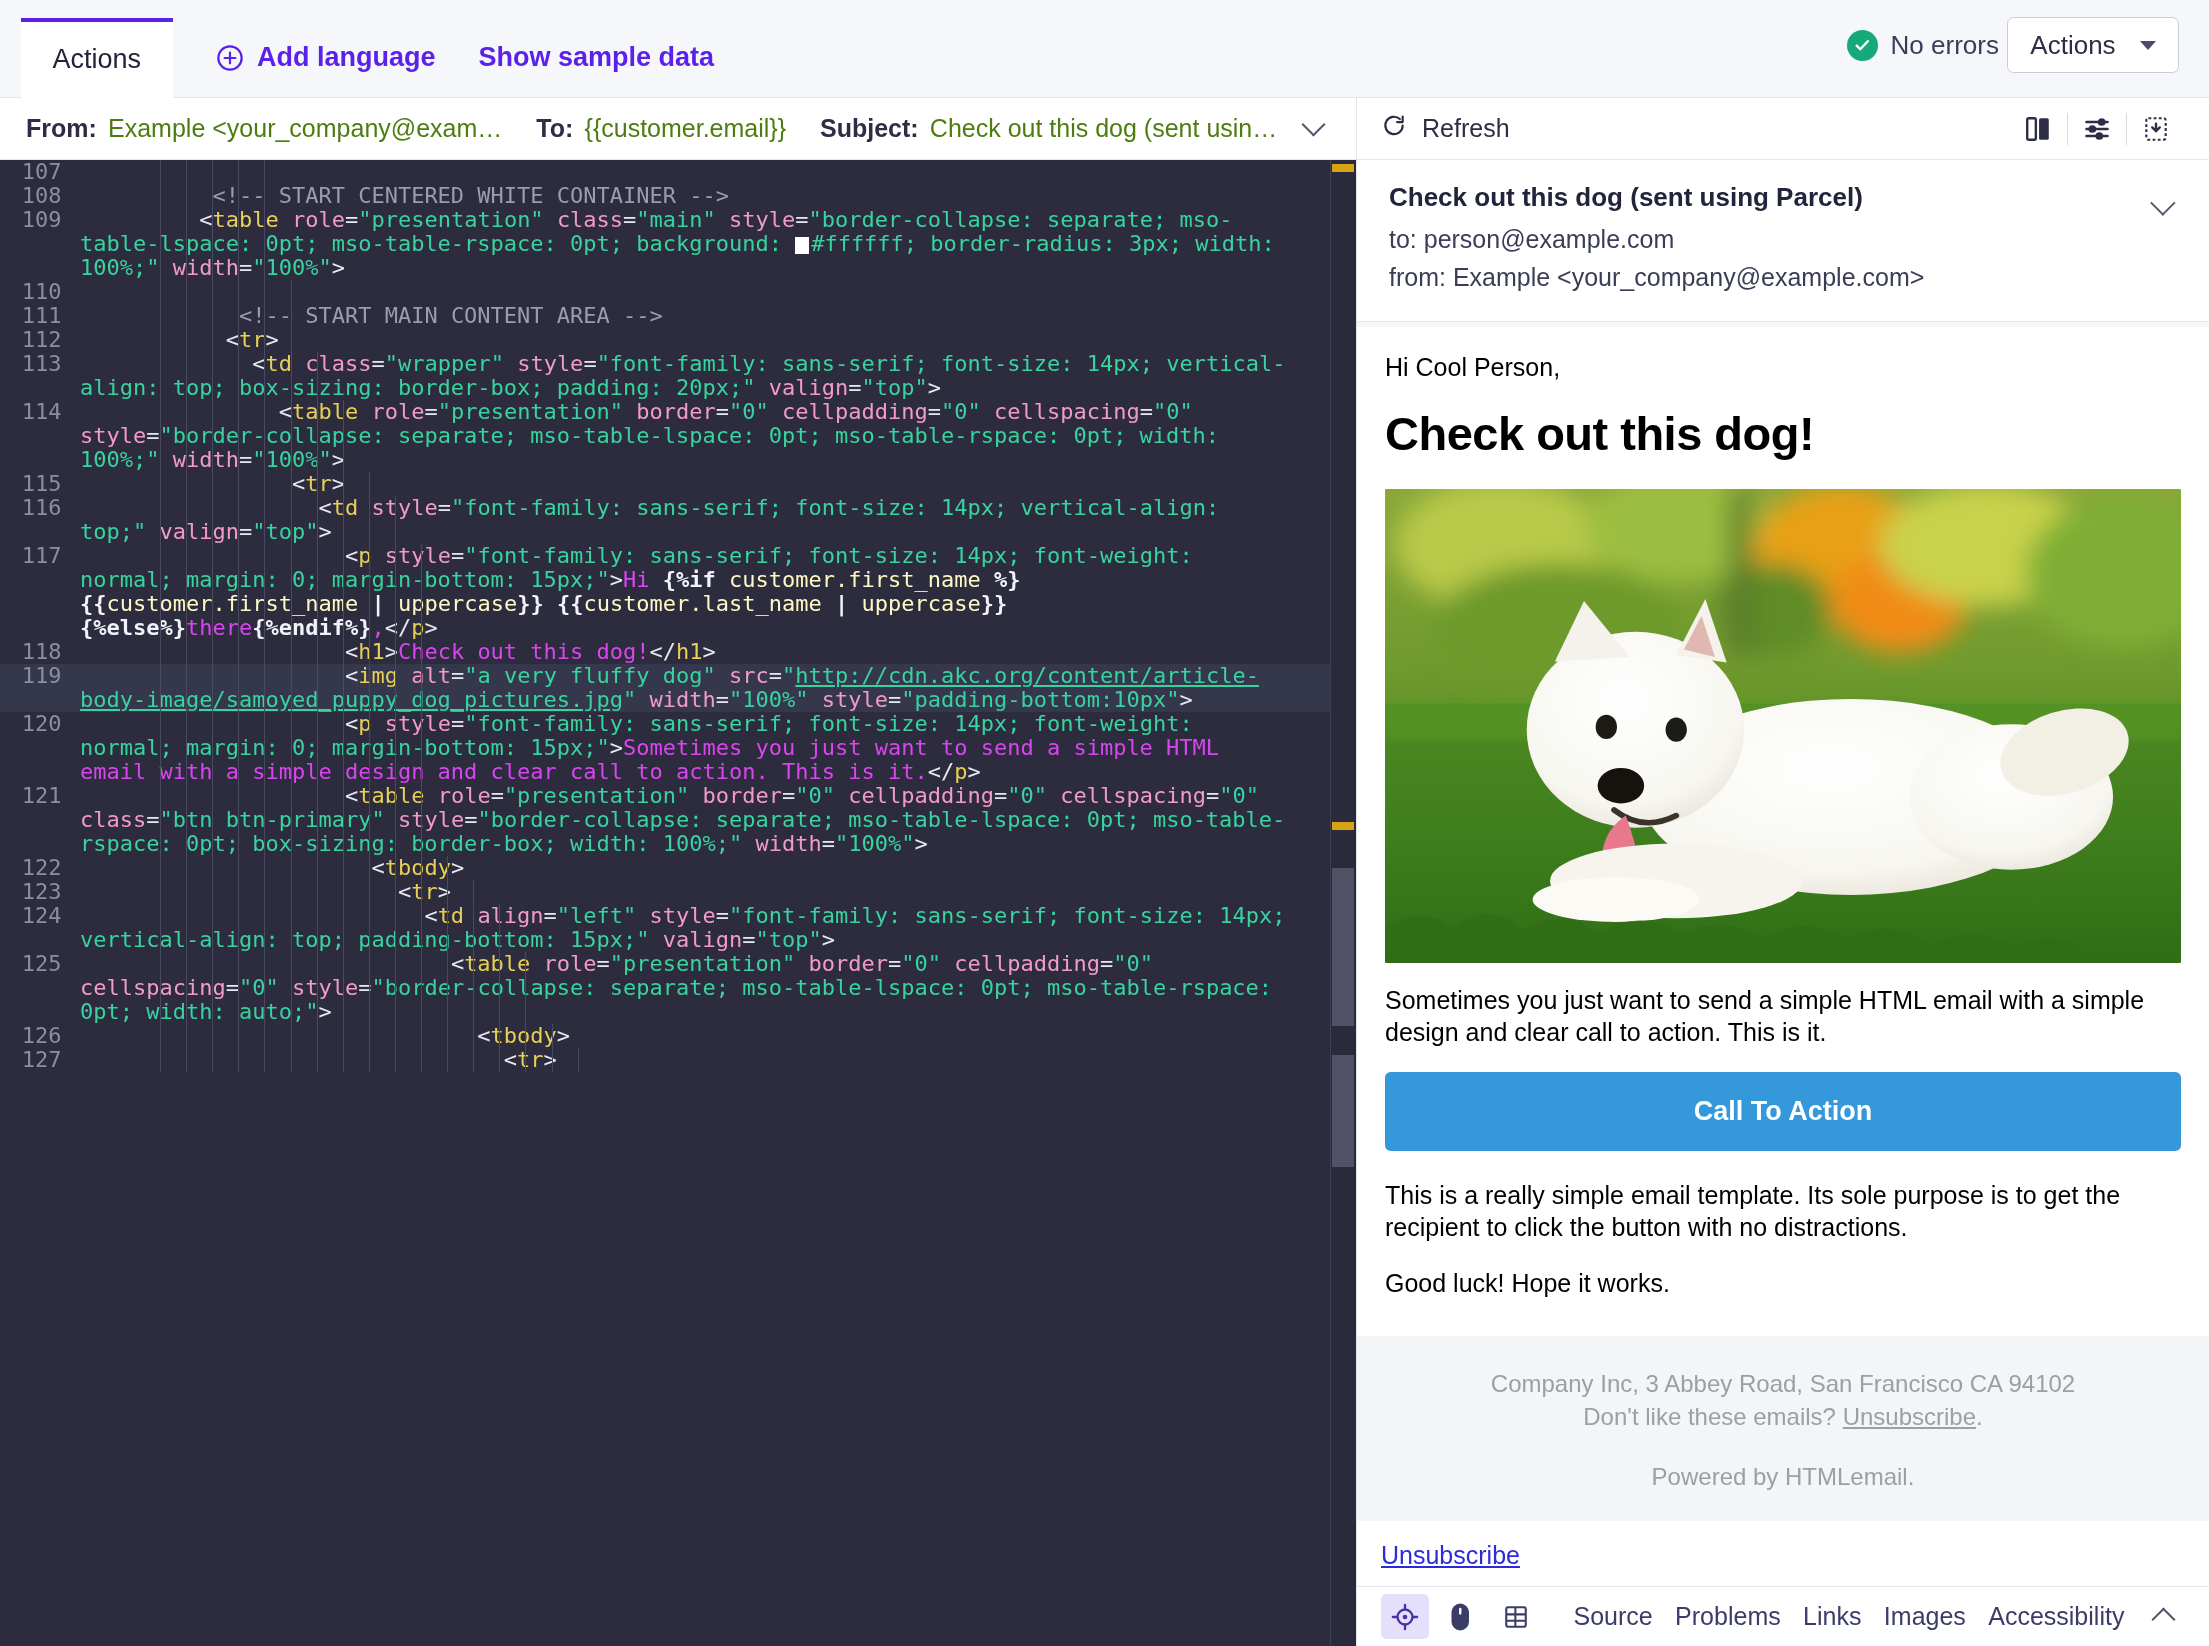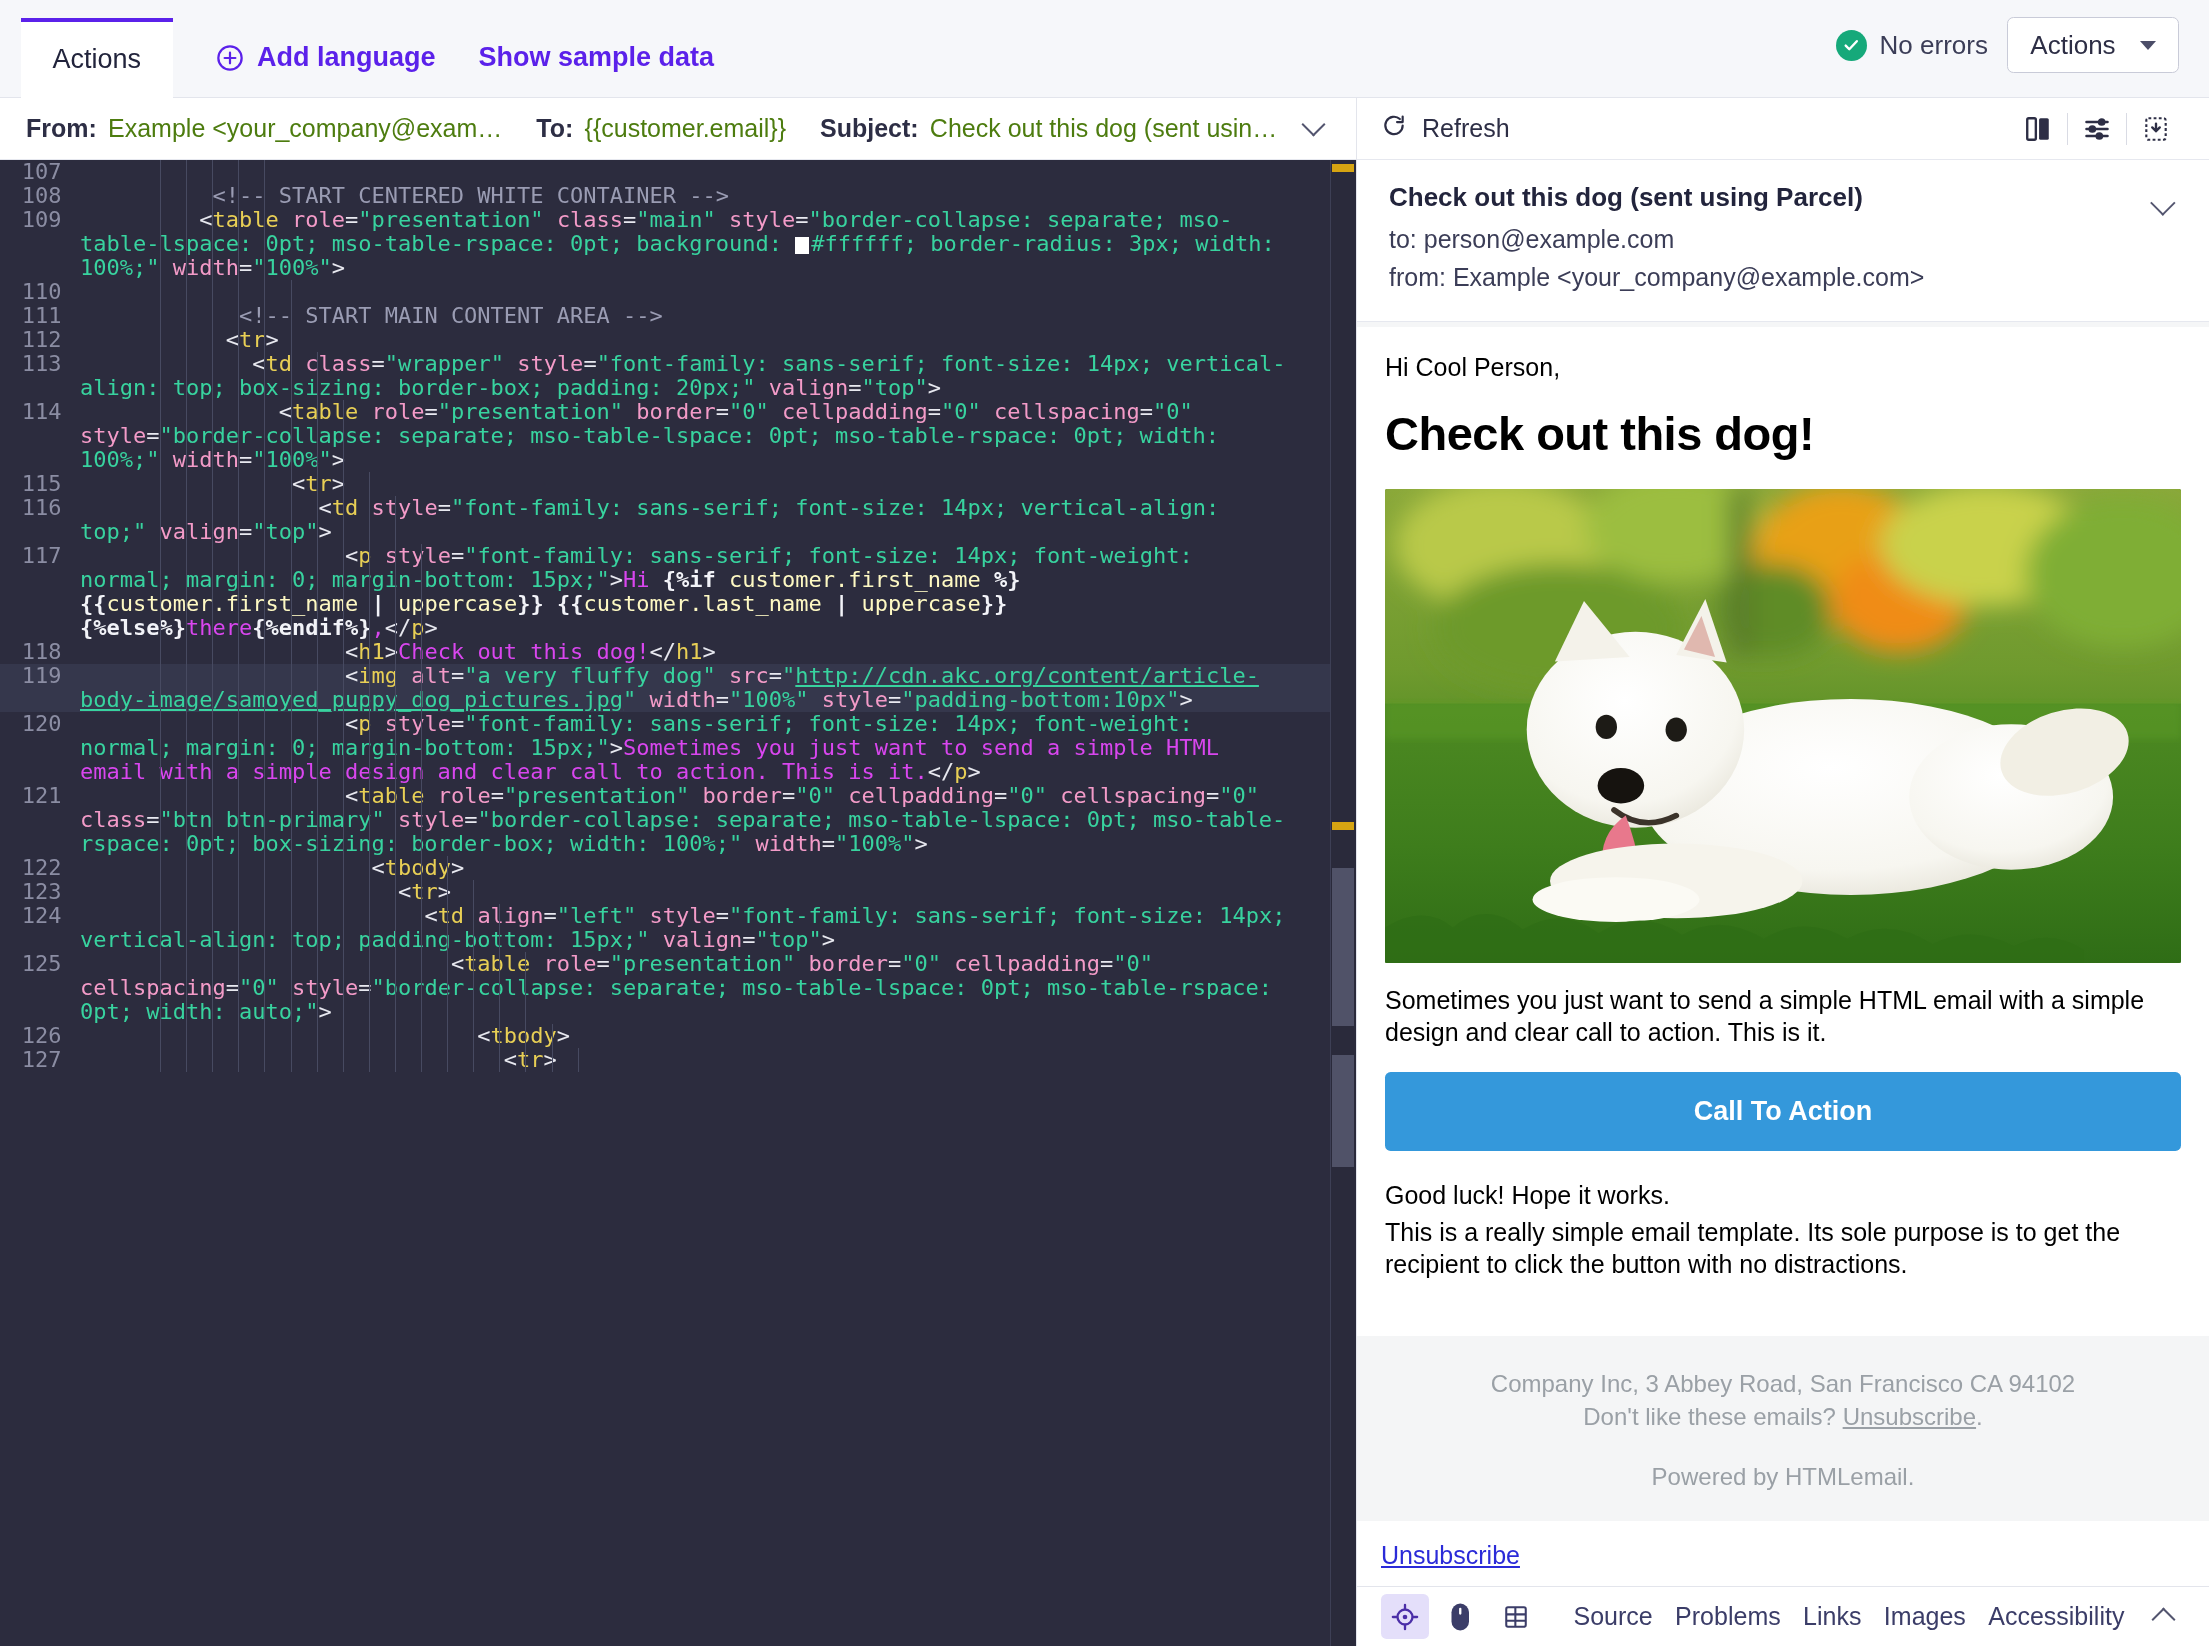--- a/index.html
+++ b/index.html
@@ -38,21 +38,21 @@
   .topbar-actions { display:flex; align-items:center; gap:43px; margin-left:43px; padding-bottom:24px; }
   .link-btn {
     display:flex; align-items:center; gap:13px;
     color:#5b21ea; font-size:27px; font-weight:600;
     background:none; border:none; cursor:pointer;
     font-family:"Liberation Sans", sans-serif;
   }
   .plus-circle { width:28px; height:28px; flex:0 0 28px; }
 
   .topbar-right {
-    margin-left:auto; display:flex; align-items:center; gap:19px;
+    margin-left:auto; display:flex; align-items:center; gap:8px;
     padding-right:30px; padding-bottom:24px;
   }
   .noerr { display:flex; align-items:center; gap:13px; font-size:26px; color:#3b3d57; }
   .check-badge {
     width:31px; height:31px; border-radius:50%;
     background:#16a97a; display:flex; align-items:center; justify-content:center;
     flex:0 0 31px;
   }
   .actions-btn {
     background:#fff; border:0.9px solid #c9cbd8; border-radius:6.5px;
@@ -466,22 +466,22 @@
                 <g opacity=".75">
                   <path d="M0 470 q40 -26 70 0 q34 -30 72 2 q40 -26 78 4 q44 -28 86 2 q40 -24 84 4 q42 -26 86 0 q44 -24 88 6 q40 -22 84 2 q36 -20 72 4 v24 H0 Z" fill="#2f6d16"></path>
                 </g>
               </svg>
             </div>
 
             <div class="mail-p">Sometimes you just want to send a simple HTML email with a simple design and clear call to action. This is it.</div>
 
             <a class="cta" href="#">Call To Action</a>
 
+            <div class="mail-p">This is a really simple email template. Its sole purpose is to get the recipient to click the button with no distractions.</div>
             <div class="mail-p" style="margin-bottom:5.6px;">Good luck! Hope it works.</div>
-            <div class="mail-p">This is a really simple email template. Its sole purpose is to get the recipient to click the button with no distractions.</div>
           </div>
 
           <div class="mail-footer">
             <div>Company Inc, 3 Abbey Road, San Francisco CA 94102</div>
             <div>
               <span>Don't like these emails? </span><a href="#">Unsubscribe</a><span>.</span>
             </div>
             <div class="footer-powered">Powered by HTMLemail.</div>
           </div>
 

